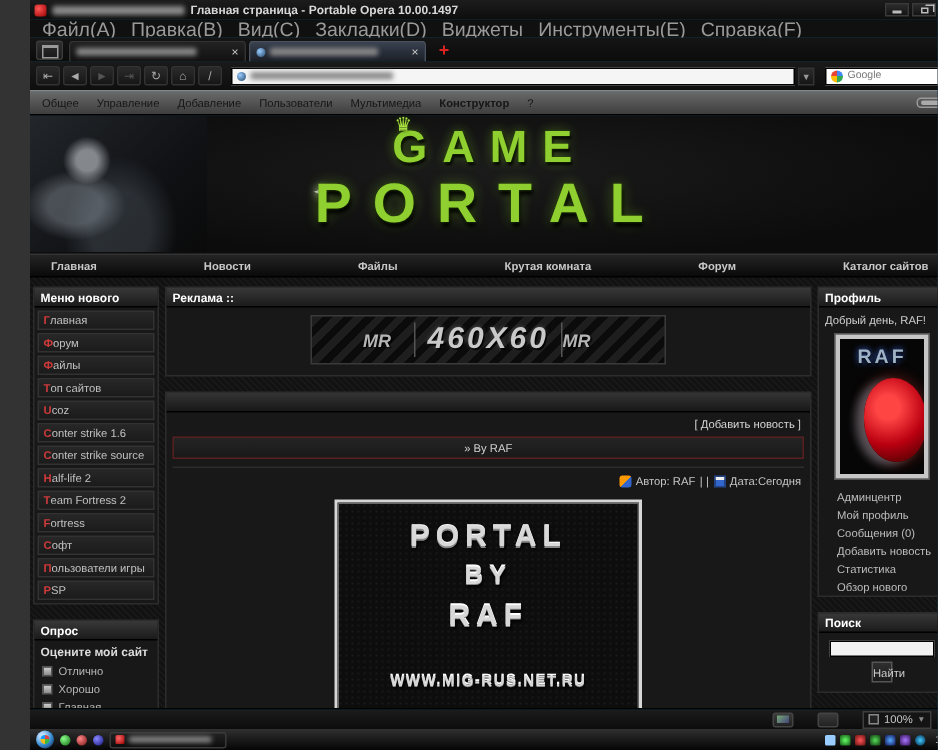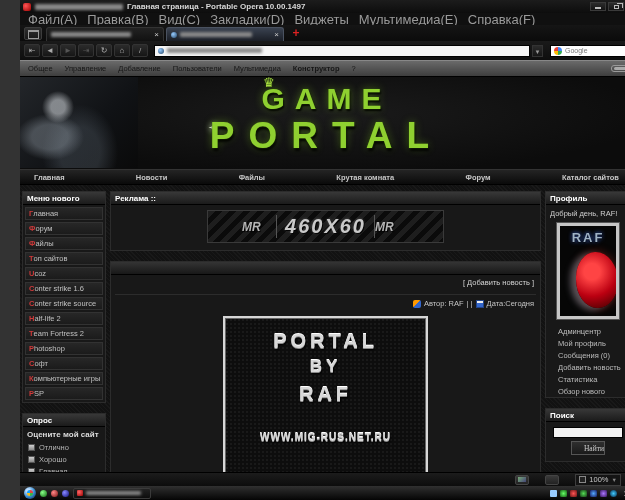--- a/index.html
+++ b/index.html
@@ -151,22 +151,22 @@
   .avatar-raf { position:absolute; left:0; right:0; top:4px; text-align:center; color:#9fb2c6; font-size:13px;
                 font-weight:bold; letter-spacing:2px; text-shadow:0 1px 2px #000, 0 0 4px #47f; }
   .avatar-skull { position:absolute; left:16px; top:26px; width:42px; height:56px;
                   border-radius:46% 54% 48% 52%; background:radial-gradient(circle at 38% 35%, #f44 0 18%, #b01 55%, #400 95%);
                   box-shadow:-6px 2px 6px rgba(150,160,175,.45), 0 0 10px rgba(255,60,40,.35); }
   .p-link { color:#bdbdbd; font-size:7.5px; padding:1.5px 0 1.5px 12px; }
   .logout { display:block; color:#d8d8d8; font-size:8px; font-weight:bold; text-align:center; padding:4px 0 5px; }
 
   
   .s-input { display:block; width:70px; height:11px; margin:5px auto 3px; background:#f2f2f2; border:1px solid #000; }
-  .s-btn { display:block; width:34px; margin:0 auto 6px; background:linear-gradient(#2f2f2f,#1a1a1a); border:1px solid #555;
-           color:#ccc; font-size:7.5px; text-align:right; padding:1.5px 0;font-family:Liberation Serif, serif; }
+  .s-btn { display:block; width:14px; margin:0 auto 6px; background:linear-gradient(#2f2f2f,#1a1a1a); border:1px solid #555;
+           color:#ccc; font-size:7.5px; text-align:right; padding:1.5px 0; }
 
   
   .vscroll { position:absolute; right:0; top:0; width:12px; height:395px; background:#1b1b1b; border-left:1px solid #000; }
   .vs-btn { position:absolute; left:1px; width:10px; height:11px; background:linear-gradient(#333,#1a1a1a);
             border:1px solid #3c3c3c; color:#999; font-size:5px; line-height:10px; text-align:center; }
   .vs-up { top:1px; } .vs-dn { bottom:1px; }
   .vs-thumb { position:absolute; left:1px; top:120px; width:10px; height:250px;
               background:linear-gradient(90deg,#5a5a5a,#3a3a3a); border:1px solid #666; border-radius:3px; }
 
   
@@ -219,21 +219,21 @@
       <span class="winbtn">×</span>
     </span>
   </div>
 
   <div class="menubar tex">
     <span class="menu-item">Файл(A)</span>
     <span class="menu-item">Правка(B)</span>
     <span class="menu-item">Вид(C)</span>
     <span class="menu-item">Закладки(D)</span>
     <span class="menu-item">Виджеты</span>
-    <span class="menu-item">Мультимедиа(E)</span>
+    <span class="menu-item">Инструменты(E)</span>
     <span class="menu-item">Справка(F)</span>
   </div>
 
   <div class="tabbar">
     <span class="panelbtn"></span>
     <span class="tab inactive">
       <span class="blurbar" style="width:80px;height:5px"></span>
       <span class="tabclose">×</span>
     </span>
     <span class="tab active">
@@ -302,23 +302,23 @@
             <div class="block-h">Меню нового</div>
             <div class="m-item">Главная</div>
             <div class="m-item">Форум</div>
             <div class="m-item">Файлы</div>
             <div class="m-item">Топ сайтов</div>
             <div class="m-item">Ucoz</div>
             <div class="m-item">Conter strike 1.6</div>
             <div class="m-item">Conter strike source</div>
             <div class="m-item">Half-life 2</div>
             <div class="m-item">Team Fortress 2</div>
-            <div class="m-item">Photoshop</div>
+            <div class="m-item">Fortress</div>
             <div class="m-item">Софт</div>
-            <div class="m-item">Компьютерные игры</div>
+            <div class="m-item">Пользователи игры</div>
             <div class="m-item">PSP</div>
           </div>
 
           <div class="block">
             <div class="block-h">Опрос</div>
             <div class="poll-q">Оцените мой сайт</div>
             <div class="poll-opt">
               <span class="chk"></span>
               <span class="poll-lbl">Отлично</span>
             </div>
@@ -342,20 +342,21 @@
                 <span class="mr">MR</span>
                 <span class="banner-txt">460X60</span>
                 <span class="mr">MR</span>
               </div>
             </div>
           </div>
 
           <div class="block">
             <div class="news-h"></div>
             <div class="addnews">[ Добавить новость ]</div>
+            <div class="news-title">» By RAF</div>
             <div class="news-div"></div>
             <div class="news-meta">
               <span class="mi mi-author"></span>
               <span>Автор: RAF</span>
               <span>| |</span>
               <span class="mi mi-date"></span>
               <span>Дата:Сегодня</span>
             </div>
             <div class="dimg">
               <span class="chrome c1">PORTAL</span>

